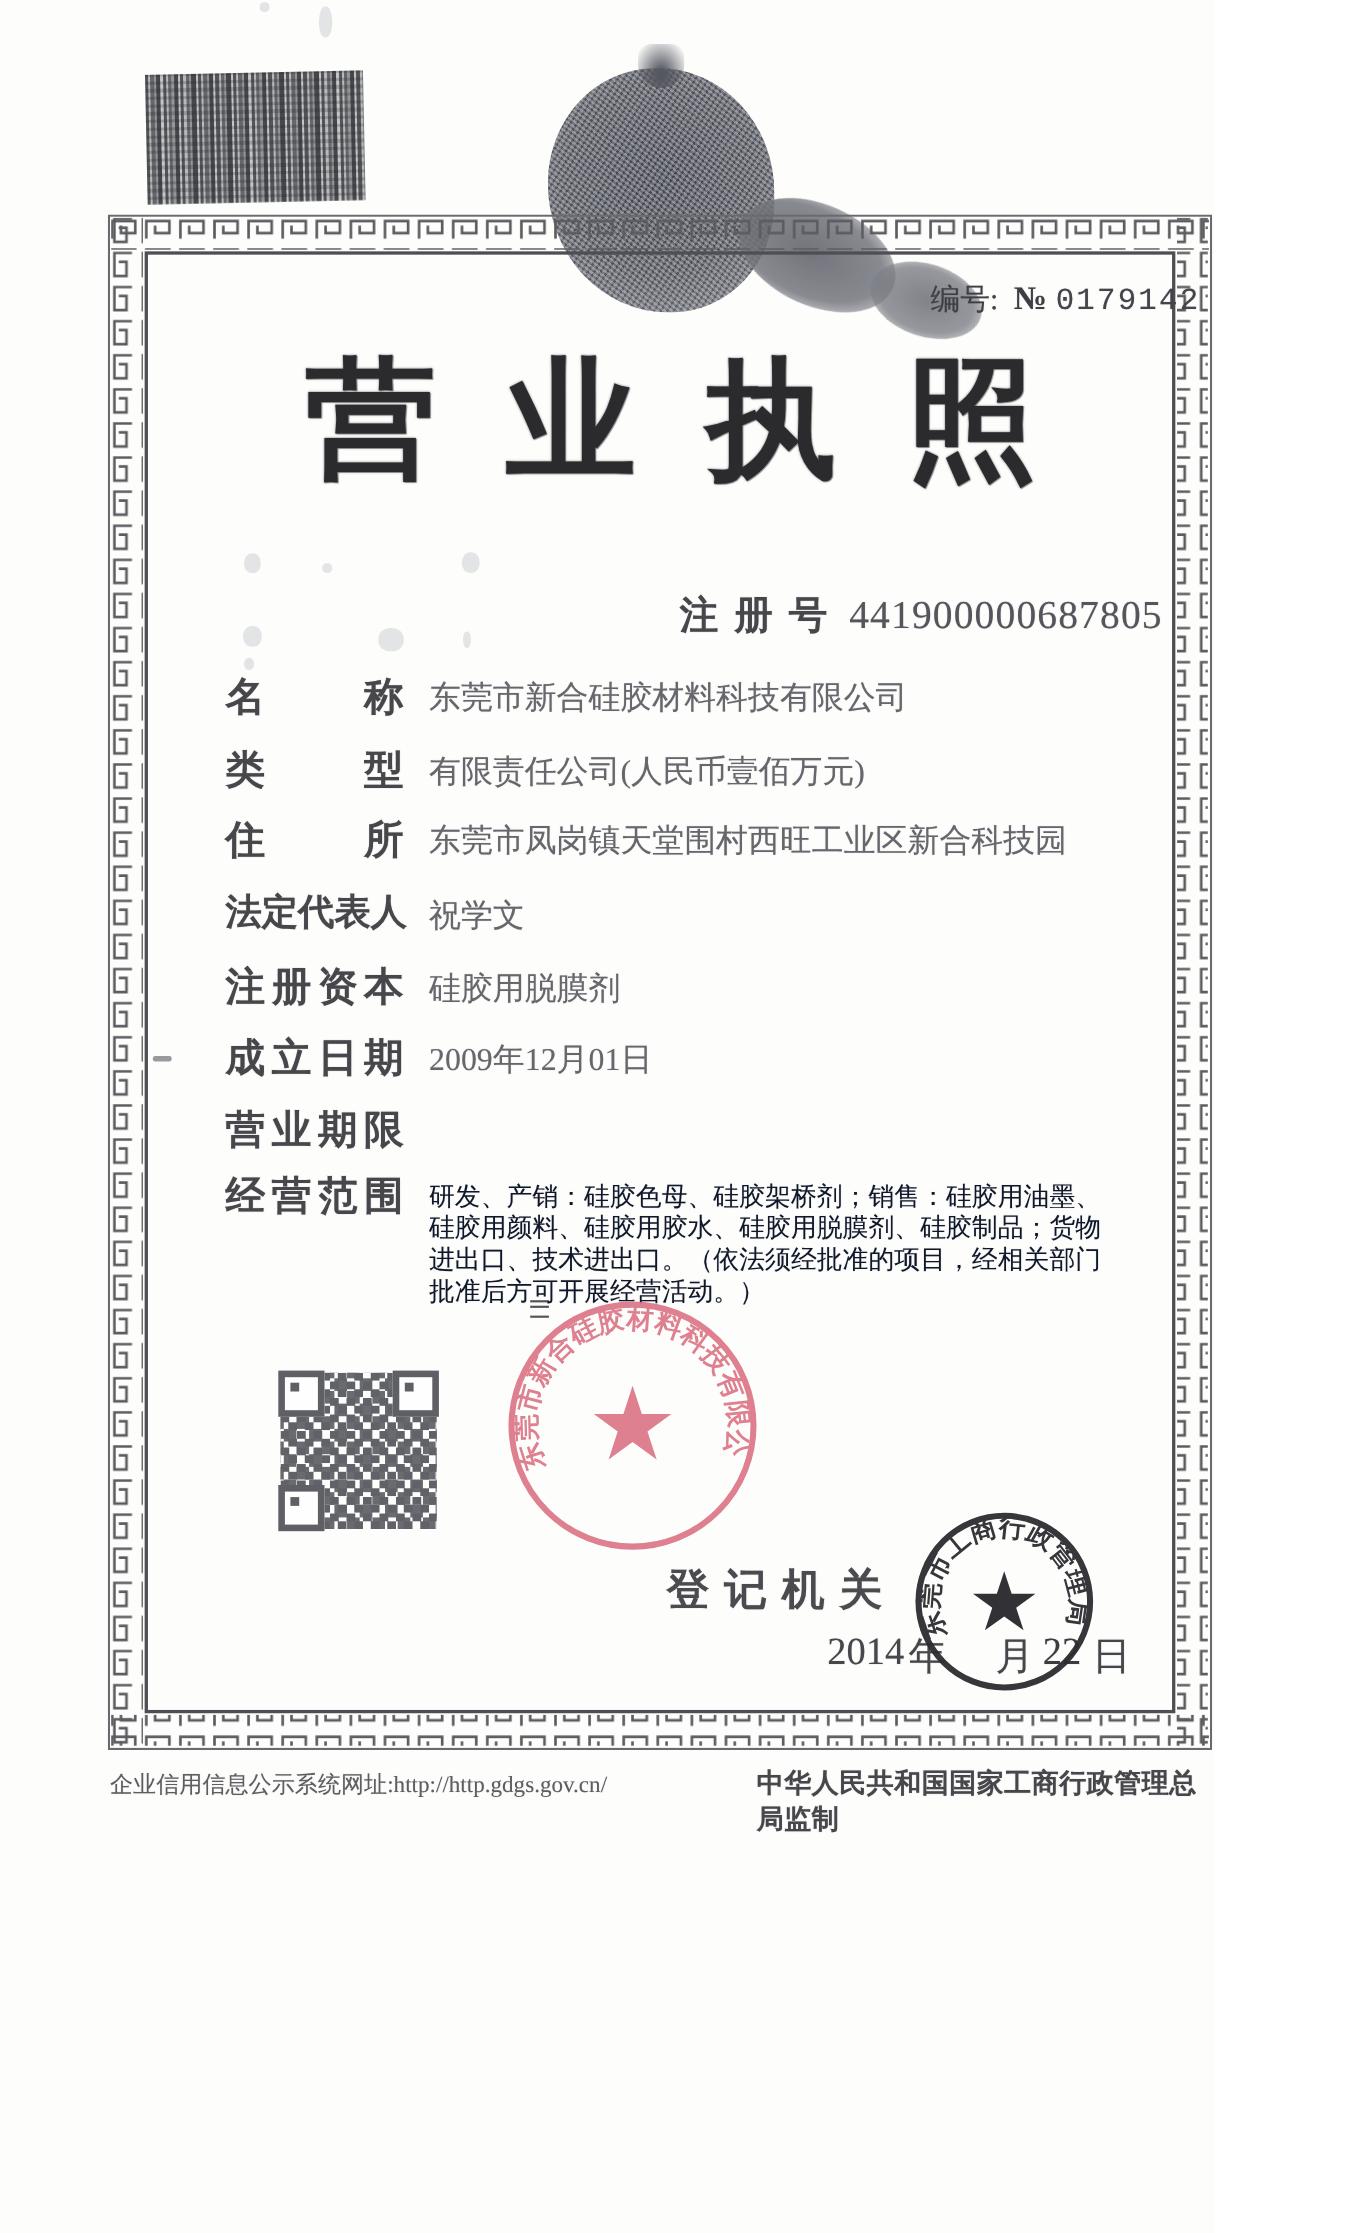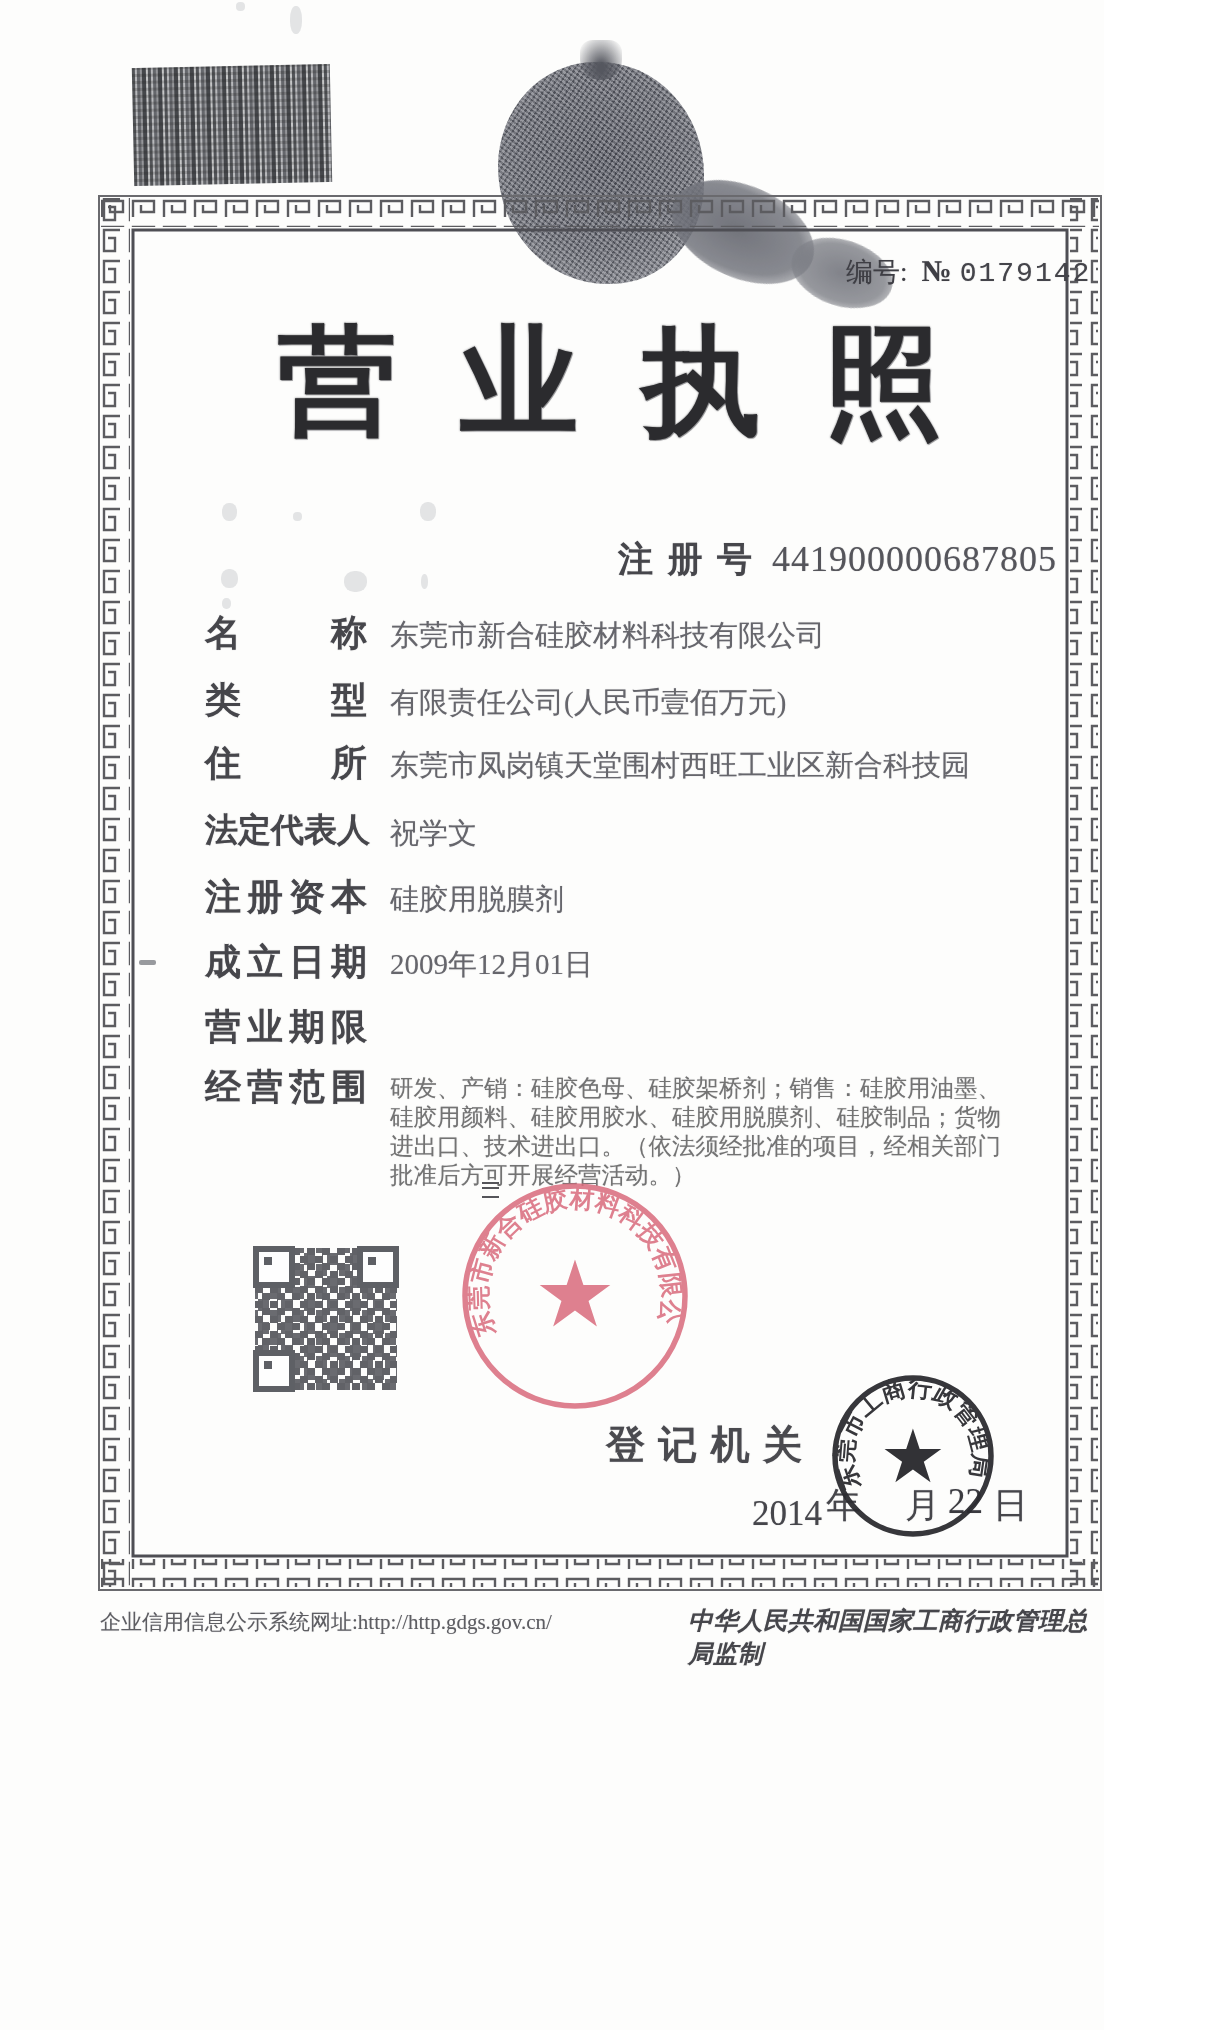--- a/index.html
+++ b/index.html
@@ -49,42 +49,42 @@
             color:#46464b;text-shadow:0 0 1px rgba(50,50,60,.4);}
   .regval{margin-left:20px;font-size:36px;color:#55555b;letter-spacing:1px;
           text-shadow:0 0 1px rgba(60,60,70,.4);}
   
   .row{position:absolute;left:205px;width:865px;display:flex;align-items:flex-start;}
   .flabel{width:162px;flex:0 0 162px;display:flex;justify-content:space-between;font-size:36px;
           font-weight:700;color:#46464b;text-shadow:0 0 1px rgba(50,50,60,.45);line-height:1.1;}
   .flabel.tight{font-size:33px;letter-spacing:0;}
   .fvalue{margin-left:23px;width:640px;font-size:29px;color:#66666c;line-height:36px;padding-top:3px;
           text-shadow:0 0 1px rgba(80,80,90,.35);}
-  .fvalue.small{font-size:23.5px;line-height:29px;width:628px;padding-top:6px;color:#737373;}
+  .fvalue.small{font-size:23.5px;line-height:29px;width:628px;padding-top:6px;color:#0f172a;}
   
   .qr{position:absolute;left:255px;top:1248px;width:142px;height:142px;filter:blur(.4px);opacity:.82;
     background:
       repeating-conic-gradient(#3f4147 0% 25%,transparent 0% 50%) 0 0/15px 15px,
       repeating-conic-gradient(transparent 0% 25%,#4a4c52 0% 50%) 3px 5px/23px 23px;}
   .qr .finder{position:absolute;width:30px;height:30px;border:6px solid #3c3e44;background:#fff;}
   .qr .finder::after{content:"";position:absolute;left:5px;top:5px;width:8px;height:8px;background:#3c3e44;}
   .qr .f1{left:-2px;top:-2px}.qr .f2{right:-2px;top:-2px}.qr .f3{left:-2px;bottom:-2px}
   
   .seal-red{position:absolute;left:453px;top:1174px;filter:blur(.45px);opacity:.85;}
   .seal-dark{position:absolute;left:821px;top:1364px;filter:blur(.3px);opacity:.94;}
   
   .registry{position:absolute;left:606px;top:1418px;width:196px;display:flex;justify-content:space-between;
             font-size:39px;color:#4a4a4f;font-weight:600;text-shadow:0 0 1px rgba(55,55,65,.4);}
   .dateline{position:absolute;top:1482px;font-size:35px;color:#46464b;text-shadow:0 0 1px rgba(55,55,65,.4);}
-  .d-year{left:752px;margin-top:12px;} .d-yu{left:826px;} .d-mu{left:905px;} .d-day{left:948px;color:#3b3b40;} .d-du{left:993px;}
+  .d-year{left:752px;} .d-yu{left:826px;} .d-mu{left:905px;} .d-day{left:948px;color:#3b3b40;} .d-du{left:993px;}
   
   .footer-left{position:absolute;left:100px;top:1608px;font-size:21px;color:#5d5d62;
                text-shadow:0 0 1px rgba(80,80,90,.3);}
   .footer-right{position:absolute;left:688px;top:1604px;font-size:24.5px;color:#46464b;font-weight:600;
-                letter-spacing:.5px;text-shadow:0 0 1px rgba(55,55,65,.4);font-style:italic;}
+                letter-spacing:.5px;text-shadow:0 0 1px rgba(55,55,65,.4);}
 </style>
 </head>
 <body>
 
 <div id="canvas">
 
   <div class="smudge" style="left:290px;top:6px;width:12px;height:28px"></div>
   <div class="smudge" style="left:236px;top:2px;width:9px;height:9px"></div>
   <div class="smudge" style="left:222px;top:503px;width:15px;height:18px"></div>
   <div class="smudge" style="left:293px;top:512px;width:9px;height:9px"></div>

